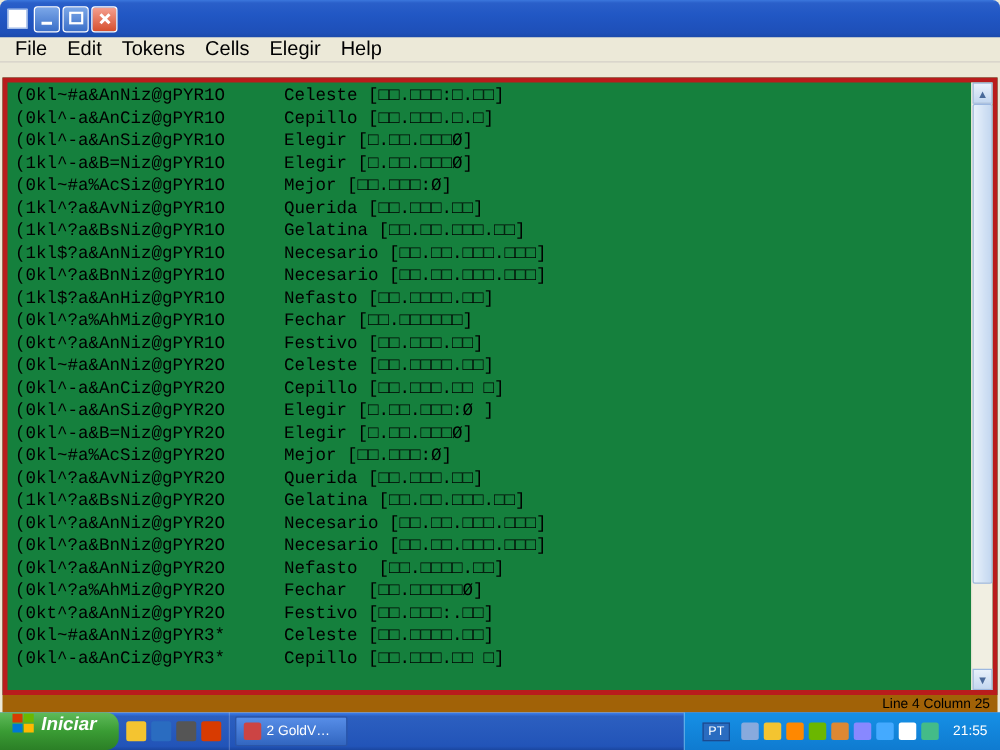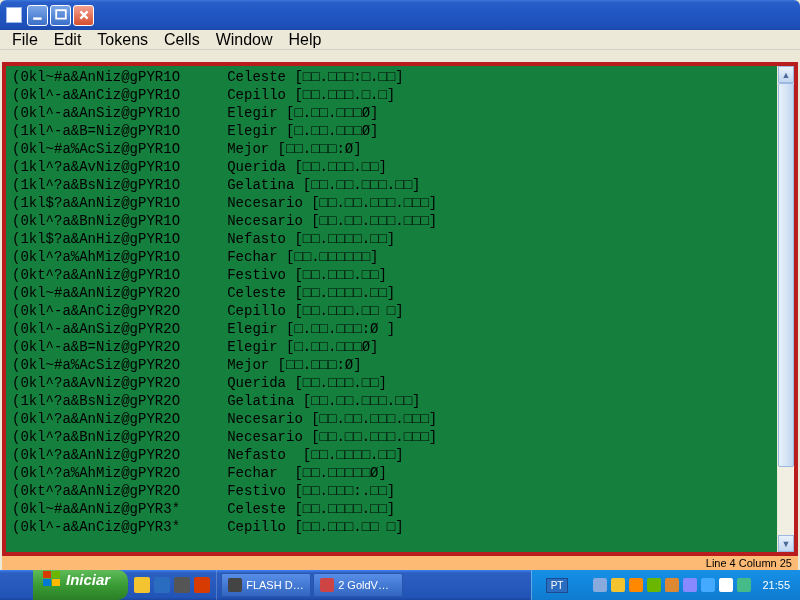--- a/index.html
+++ b/index.html
@@ -93,21 +93,21 @@
   left: 0; right: 0; top: 0;
   height: 85%;
   background: linear-gradient(to right, #e8f1fb, #c3d7f0);
   border: 1px solid #9cb8e0;
   border-radius: 2px;
 }
 .statusbar {
   position: absolute;
   left: 2px; right: 2px; bottom: 30px;
   height: 14px;
-  background: #fdba74;
+  background: #a16207;
   font-size: 11px;
   color: #000;
   display: flex;
   justify-content: flex-end;
   align-items: center;
   padding: 0 6px;
 }
 .taskbar {
   position: absolute;
   left: 0; right: 0; bottom: 0;
@@ -122,21 +122,20 @@
   background: linear-gradient(to bottom, #5fbb5a 0%, #3a9c34 50%, #2b7f26 100%);
   border-radius: 0 10px 10px 0;
   padding: 0 18px 12px 10px;
   display: flex;
   align-items: center;
   font-weight: bold;
   font-style: italic;
   font-size: 15px;
   cursor: pointer;
   gap: 5px;
-  margin-left: 33px;
 }
 .start-btn .flag {
   width: 18px; height: 16px;
   background:
     linear-gradient(#d83b01,#d83b01) 0 0/8px 7px no-repeat,
     linear-gradient(#6bb700,#6bb700) 9px 0/8px 7px no-repeat,
     linear-gradient(#0078d4,#0078d4) 0 8px/8px 7px no-repeat,
     linear-gradient(#ffb900,#ffb900) 9px 8px/8px 7px no-repeat;
 }
 .quick-launch {
@@ -170,21 +169,21 @@
   display: flex; align-items: center; gap: 5px;
   padding: 0 10px 0 14px;
   border-left: 1px solid rgba(255,255,255,.3);
 }
 .tray-icon { width: 14px; height: 14px; cursor: pointer; }
 .clock { margin-left: 6px; font-size: 11px; }
 .lang {
   background: #2a6cc0;
   border: 1px solid #1a4a90;
   padding: 1px 4px;
-  margin-right: 20px;
+  margin-right: 4px;
   font-size: 10px;
 }
 .arrow-icon { font-size: 9px; color: #4a6a9a; }
 </style>
 </head>
 <body>
 
 <div class="titlebar">
   <div class="app-icon"></div>
   <div class="win-buttons">
@@ -204,21 +203,21 @@
         </svg>
       </div>
   </div>
 </div>
 
 <div class="menubar" id="menubar">
     <div class="menu-item">File</div>
     <div class="menu-item">Edit</div>
     <div class="menu-item">Tokens</div>
     <div class="menu-item">Cells</div>
-    <div class="menu-item">Window</div>
+    <div class="menu-item">Elegir</div>
     <div class="menu-item">Help</div>
   </div>
 
 <div class="content-wrap">
   <div class="content" id="content"><div class="line"><span class="code">(0kl~#a&amp;AnNiz@gPYR1O</span><span>   Celeste [□□.□□□:□.□□]</span></div><div class="line"><span class="code">(0kl^-a&amp;AnCiz@gPYR1O</span><span>   Cepillo [□□.□□□.□.□]</span></div><div class="line"><span class="code">(0kl^-a&amp;AnSiz@gPYR1O</span><span>   Elegir [□.□□.□□□Ø]</span></div><div class="line"><span class="code">(1kl^-a&amp;B=Niz@gPYR1O</span><span>   Elegir [□.□□.□□□Ø]</span></div><div class="line"><span class="code">(0kl~#a%AcSiz@gPYR1O</span><span>   Mejor [□□.□□□:Ø]</span></div><div class="line"><span class="code">(1kl^?a&amp;AvNiz@gPYR1O</span><span>   Querida [□□.□□□.□□]</span></div><div class="line"><span class="code">(1kl^?a&amp;BsNiz@gPYR1O</span><span>   Gelatina [□□.□□.□□□.□□]</span></div><div class="line"><span class="code">(1kl$?a&amp;AnNiz@gPYR1O</span><span>   Necesario [□□.□□.□□□.□□□]</span></div><div class="line"><span class="code">(0kl^?a&amp;BnNiz@gPYR1O</span><span>   Necesario [□□.□□.□□□.□□□]</span></div><div class="line"><span class="code">(1kl$?a&amp;AnHiz@gPYR1O</span><span>   Nefasto [□□.□□□□.□□]</span></div><div class="line"><span class="code">(0kl^?a%AhMiz@gPYR1O</span><span>   Fechar [□□.□□□□□□]</span></div><div class="line"><span class="code">(0kt^?a&amp;AnNiz@gPYR1O</span><span>   Festivo [□□.□□□.□□]</span></div><div class="line"><span class="code">(0kl~#a&amp;AnNiz@gPYR2O</span><span>   Celeste [□□.□□□□.□□]</span></div><div class="line"><span class="code">(0kl^-a&amp;AnCiz@gPYR2O</span><span>   Cepillo [□□.□□□.□□ □]</span></div><div class="line"><span class="code">(0kl^-a&amp;AnSiz@gPYR2O</span><span>   Elegir [□.□□.□□□:Ø ]</span></div><div class="line"><span class="code">(0kl^-a&amp;B=Niz@gPYR2O</span><span>   Elegir [□.□□.□□□Ø]</span></div><div class="line"><span class="code">(0kl~#a%AcSiz@gPYR2O</span><span>   Mejor [□□.□□□:Ø]</span></div><div class="line"><span class="code">(0kl^?a&amp;AvNiz@gPYR2O</span><span>   Querida [□□.□□□.□□]</span></div><div class="line"><span class="code">(1kl^?a&amp;BsNiz@gPYR2O</span><span>   Gelatina [□□.□□.□□□.□□]</span></div><div class="line"><span class="code">(0kl^?a&amp;AnNiz@gPYR2O</span><span>   Necesario [□□.□□.□□□.□□□]</span></div><div class="line"><span class="code">(0kl^?a&amp;BnNiz@gPYR2O</span><span>   Necesario [□□.□□.□□□.□□□]</span></div><div class="line"><span class="code">(0kl^?a&amp;AnNiz@gPYR2O</span><span>   Nefasto  [□□.□□□□.□□]</span></div><div class="line"><span class="code">(0kl^?a%AhMiz@gPYR2O</span><span>   Fechar  [□□.□□□□□Ø]</span></div><div class="line"><span class="code">(0kt^?a&amp;AnNiz@gPYR2O</span><span>   Festivo [□□.□□□:.□□]</span></div><div class="line"><span class="code">(0kl~#a&amp;AnNiz@gPYR3*</span><span>   Celeste [□□.□□□□.□□]</span></div><div class="line"><span class="code">(0kl^-a&amp;AnCiz@gPYR3*</span><span>   Cepillo [□□.□□□.□□ □]</span></div></div>
   <div class="scrollbar">
     <div class="sb-btn">
         <span class="arrow-icon">▲</span>
       </div>
     <div class="sb-track">
@@ -239,24 +238,20 @@
     <span class="flag"></span>
     <span>Iniciar</span>
   </div>
   <div class="quick-launch" id="quicklaunch">
       <div class="ql-icon" style="background: rgb(244, 196, 48);"></div>
       <div class="ql-icon" style="background: rgb(42, 108, 192);"></div>
       <div class="ql-icon" style="background: rgb(85, 85, 85);"></div>
       <div class="ql-icon" style="background: rgb(216, 59, 1);"></div>
     </div>
   <div class="task-items" id="taskitems">
-      <div class="task-item">
-        <div class="ti-icon" style="background: rgb(68, 68, 68);"></div>
-        <span>FLASH D…</span>
-      </div>
       <div class="task-item">
         <div class="ti-icon" style="background: rgb(204, 68, 68);"></div>
         <span>2 GoldV…</span>
       </div>
     </div>
   <div class="systray">
     <span class="lang">PT</span>
     <span id="tray" style="display: inline-flex; gap: 4px; align-items: center;">
         <span class="tray-icon" style="background: rgb(136, 170, 221); border-radius: 2px; display: inline-block;"></span>
         <span class="tray-icon" style="background: rgb(244, 196, 48); border-radius: 2px; display: inline-block;"></span>

